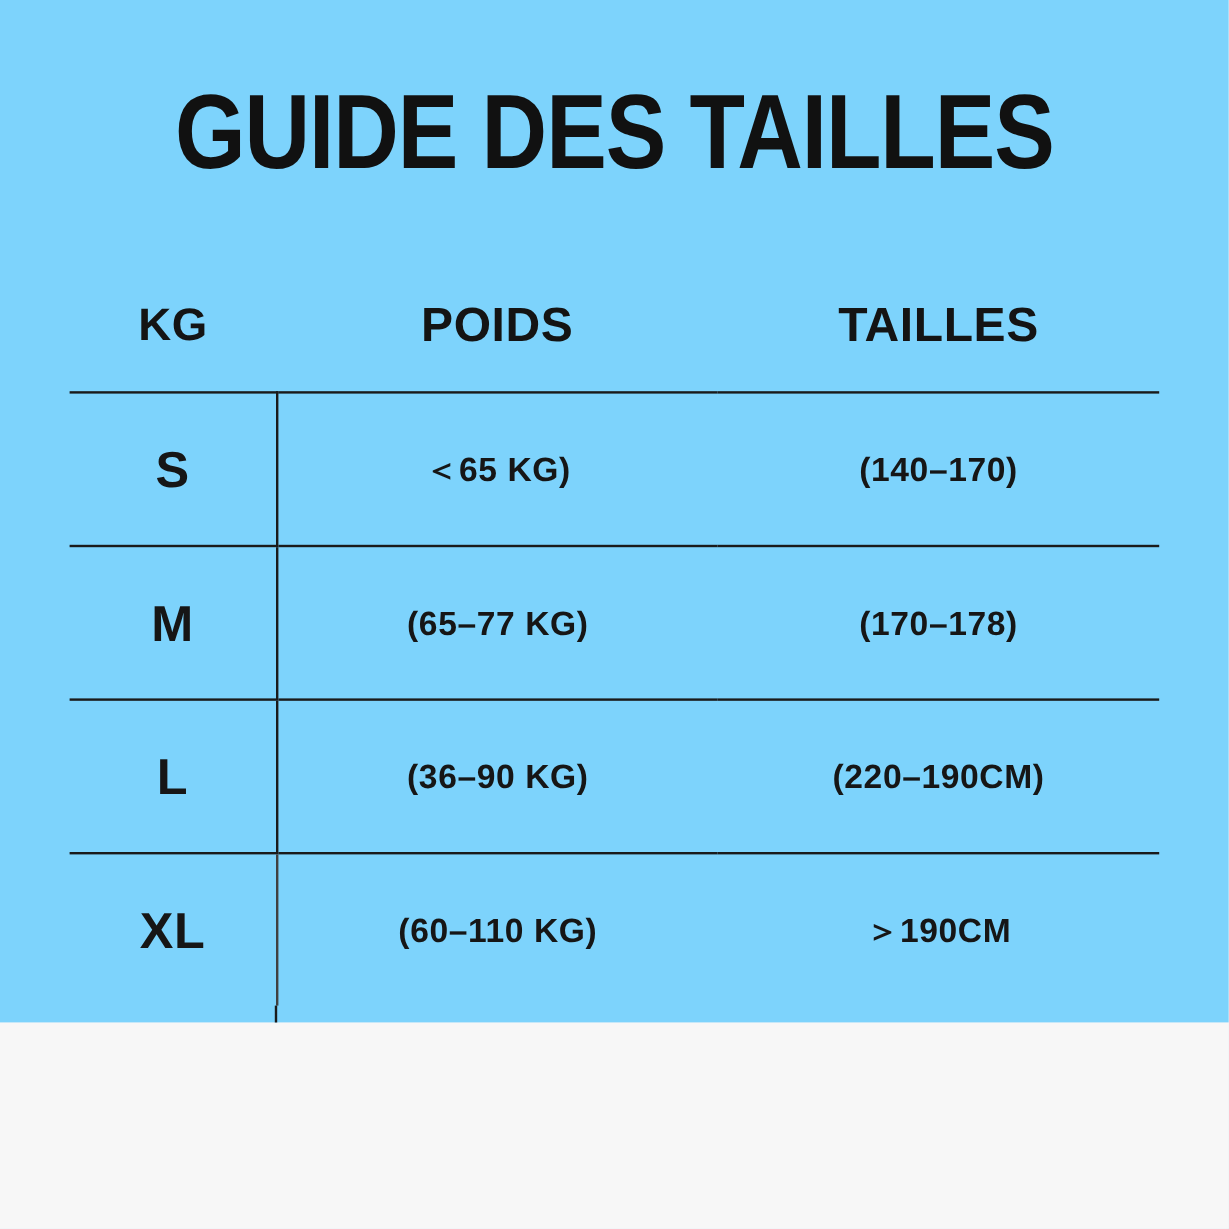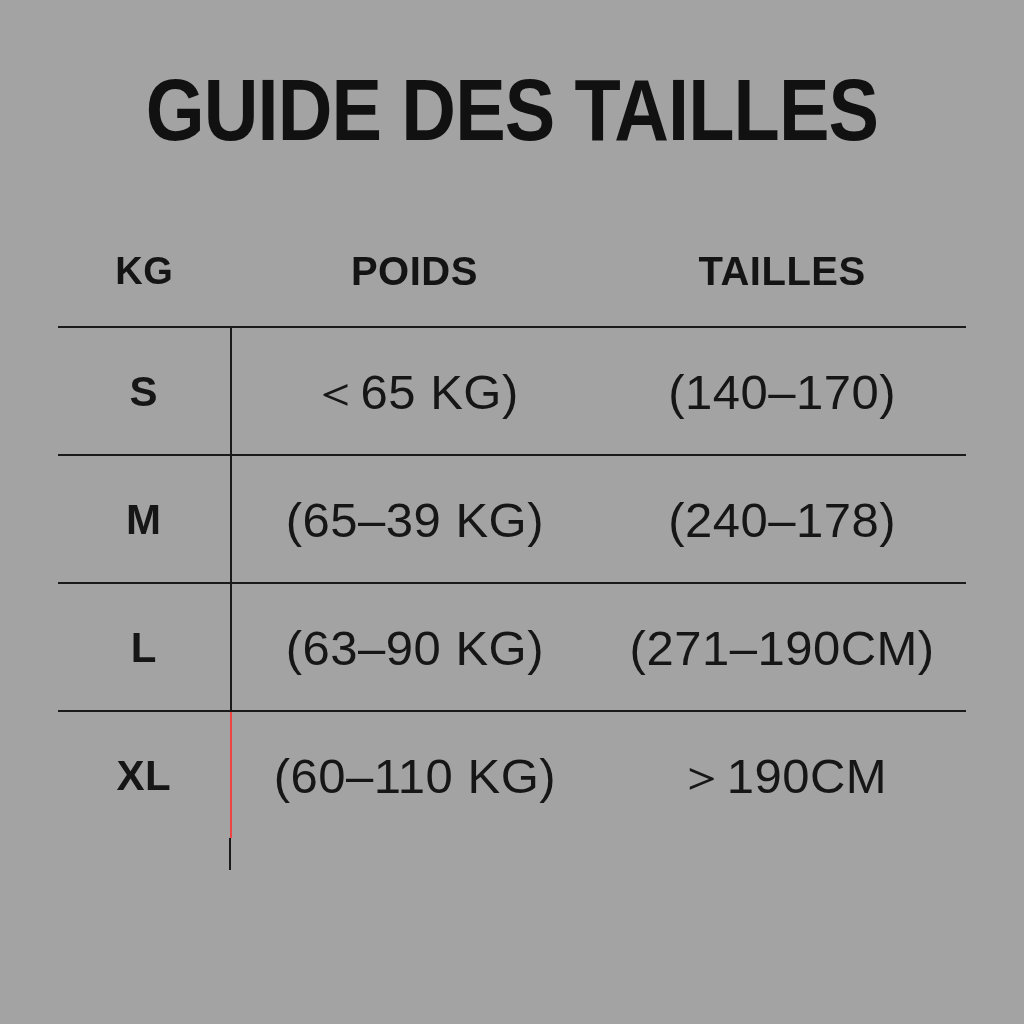--- a/index.html
+++ b/index.html
@@ -8,22 +8,22 @@
     width: 1024px;
     height: 1024px;
     background: #f7f7f7;
     font-family: "Liberation Sans", sans-serif;
     color: #1a1a1a;
   }
 
   .page {
     position: relative;
     width: 1024px;
-    height: 1024px;
-    background: #a3a3a3;
+    height: 852px;
+    background: #7dd3fc;
     box-sizing: border-box;
     overflow: hidden;
     padding-left: 39px;
   }
 
   .title {
     position: absolute;
     left: 0;
     right: 0;
     top: 62px;
@@ -66,38 +66,38 @@
     letter-spacing: 0.5px;
     border: none;
     margin-top: 40px;
   }
 
   table.size-table thead th.kg-head {
     font-size: 38px;
   }
 
   table.size-table tbody td {
-    font-size: 49px;
+    font-size: 28px;
     line-height: 52px;
     text-align: center;
     padding: 38px 0 36px 0;
     color: #161616;
     border-top: 2px solid #1a1a1a;
     letter-spacing: 0.5px;
-    font-weight: normal;
+    font-weight: bold;
   }
 
   table.size-table tbody td.cell-size {
     font-weight: bold;
     font-size: 42px;
     border-right: 2px solid #1a1a1a;
   }
 
   table.size-table tbody tr:last-child td.cell-size {
-    border-right: 2px solid #ef4444;
+    border-right: 2px solid #404040;
   }
 
   
   .vline-extra {
     position: absolute;
     left: 172px;
     top: 100px;
     width: 2px;
     background: #1a1a1a;
     height: 0;
@@ -125,27 +125,27 @@
         </tr>
       </thead>
       <tbody>
         <tr>
           <td class="cell-size">S</td>
           <td class="cell-poids">＜65 KG)</td>
           <td class="cell-longueur">(140–170)</td>
         </tr>
         <tr>
           <td class="cell-size">M</td>
-          <td class="cell-poids">(65–39 KG)</td>
-          <td class="cell-longueur">(240–178)</td>
+          <td class="cell-poids">(65–77 KG)</td>
+          <td class="cell-longueur">(170–178)</td>
         </tr>
         <tr>
           <td class="cell-size">L</td>
-          <td class="cell-poids">(63–90 KG)</td>
-          <td class="cell-longueur">(271–190CM)</td>
+          <td class="cell-poids">(36–90 KG)</td>
+          <td class="cell-longueur">(220–190CM)</td>
         </tr>
         <tr>
           <td class="cell-size">XL</td>
           <td class="cell-poids">(60–110 KG)</td>
           <td class="cell-longueur">＞190CM</td>
         </tr>
       </tbody>
     </table>
     <div class="vline-extra" style="left: 170.516px; top: 590px; height: 32px;"></div>
   </div>

